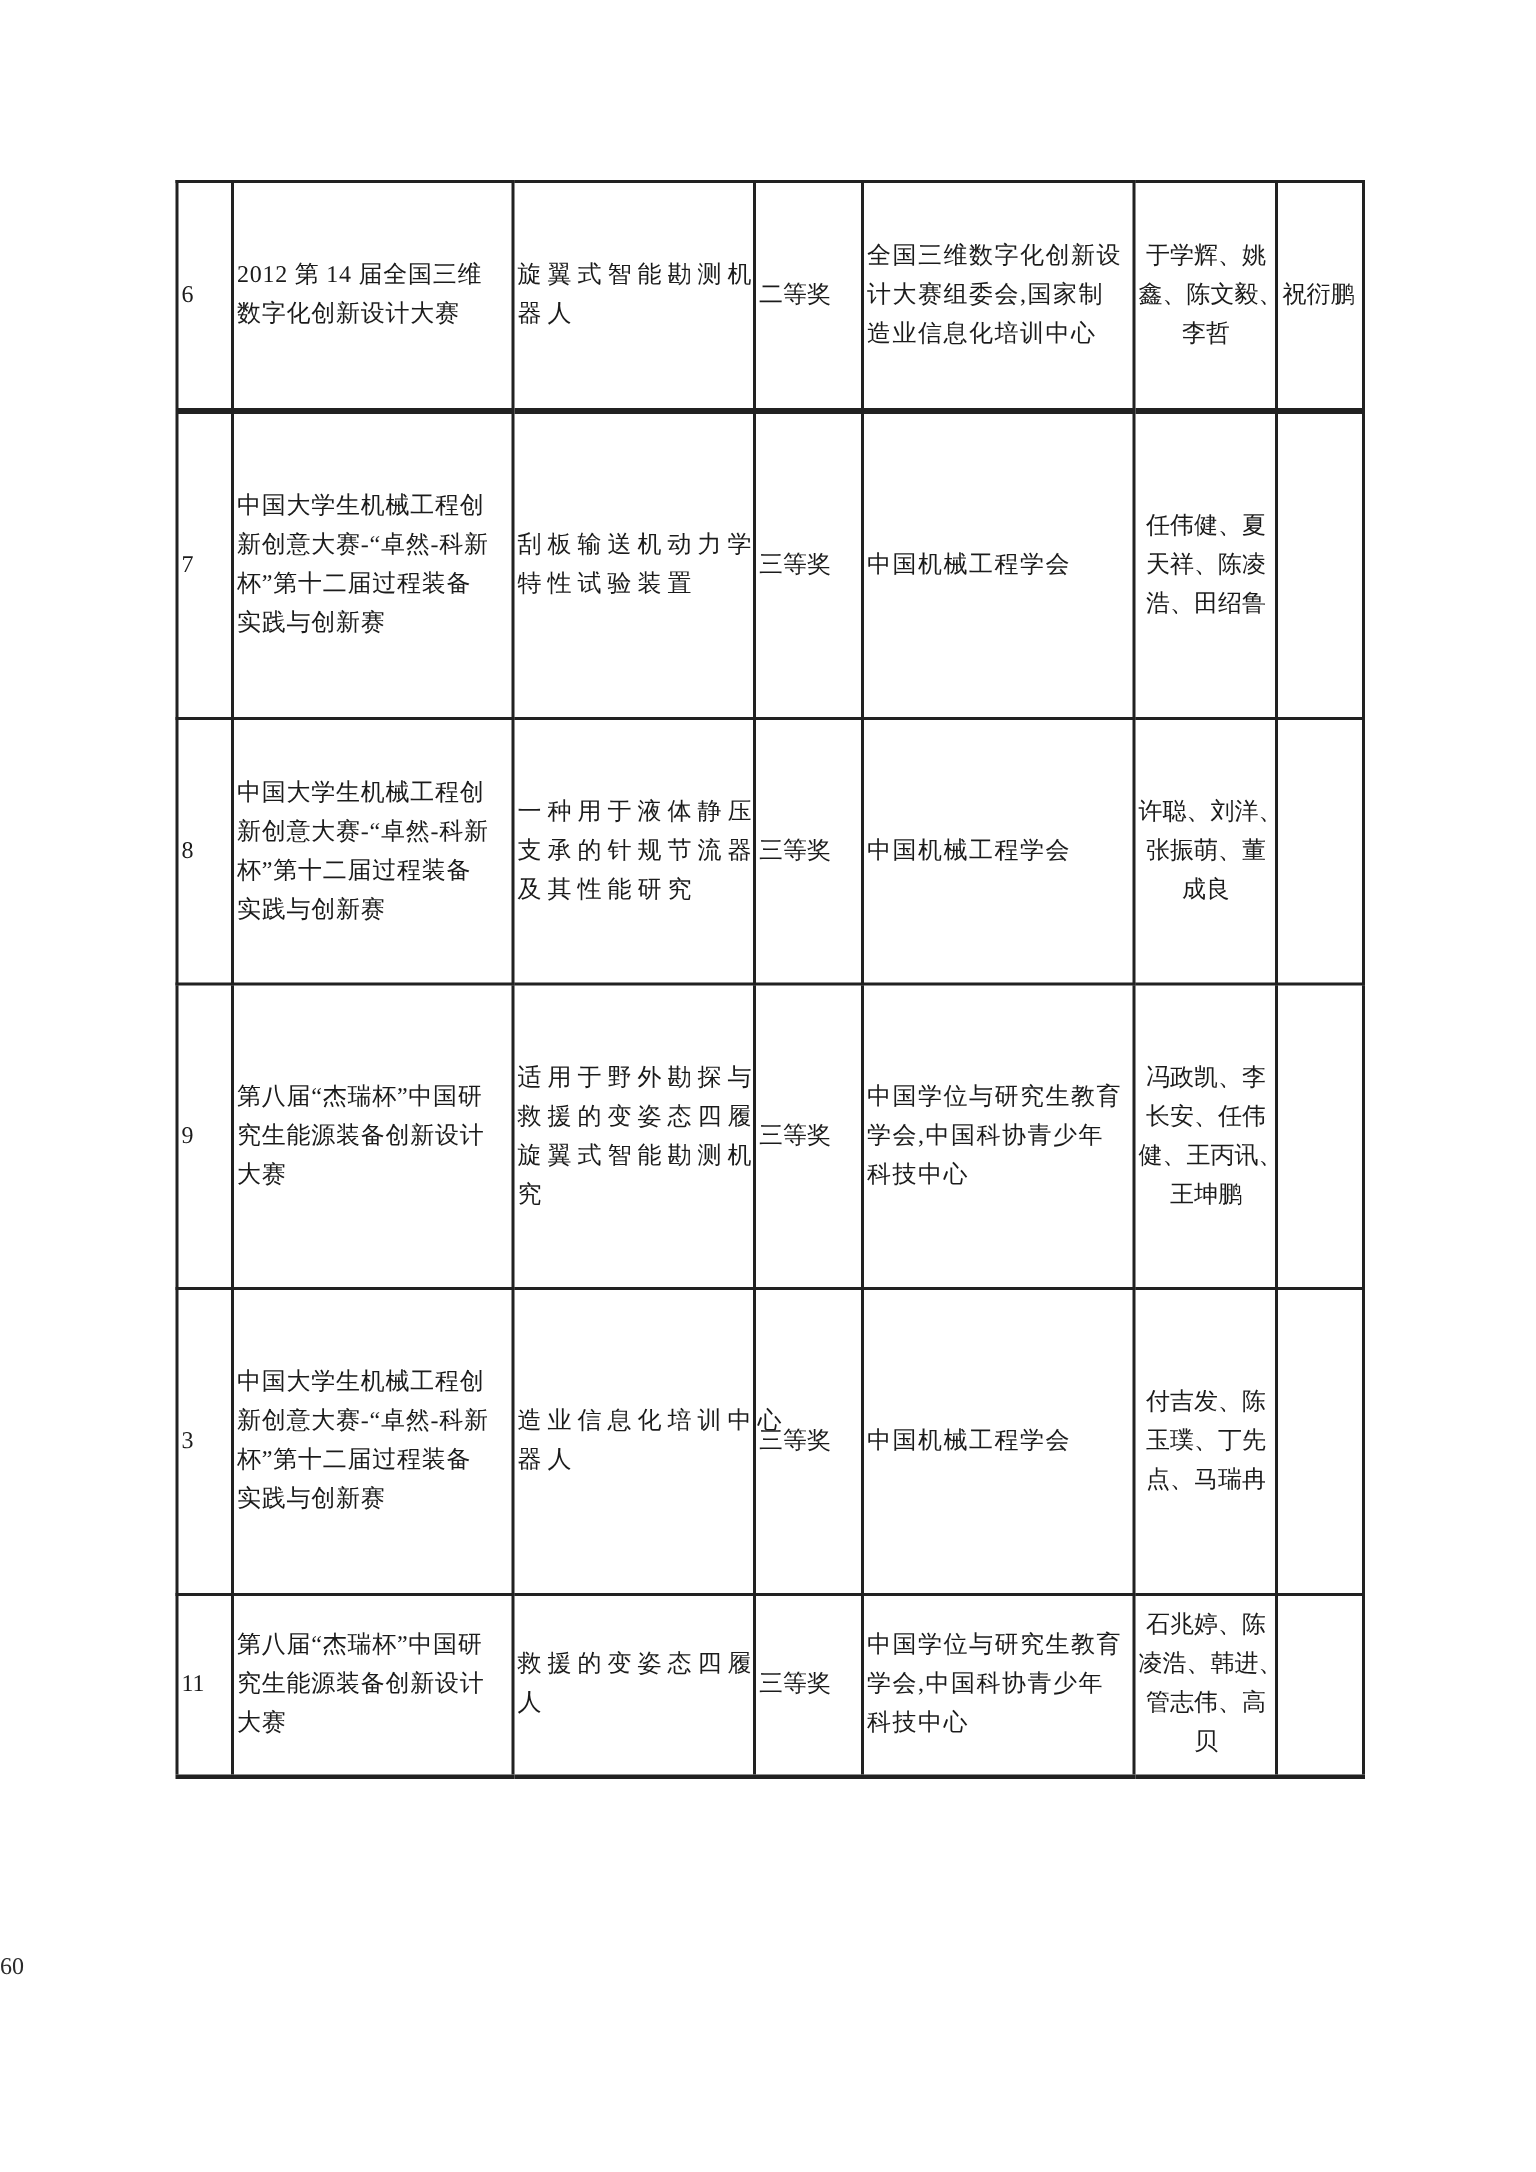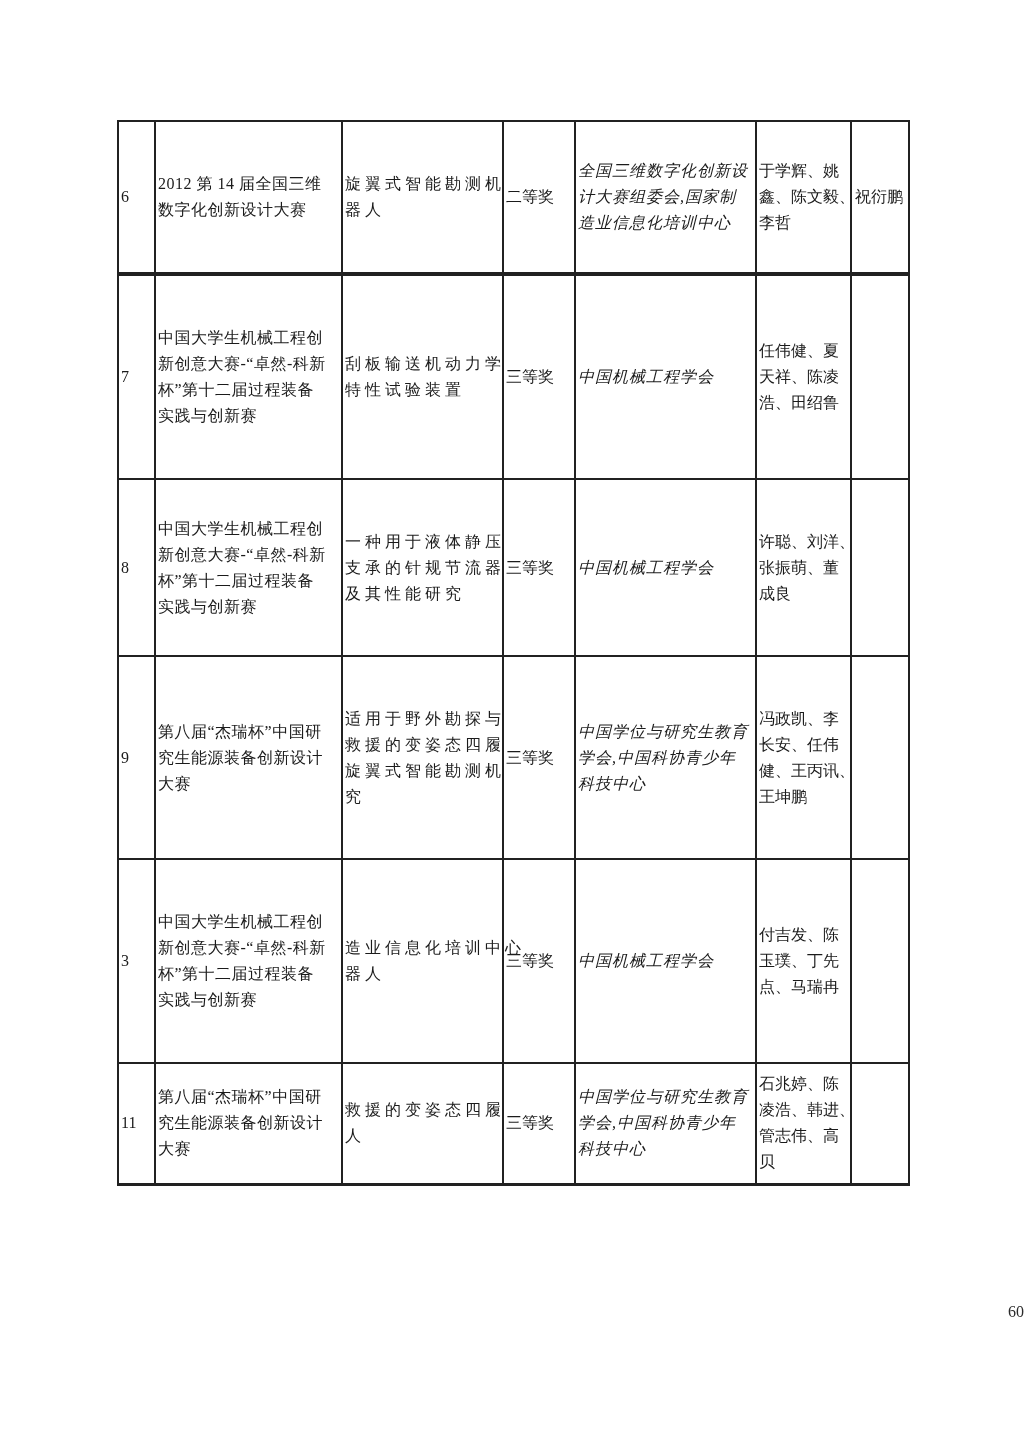--- a/index.html
+++ b/index.html
@@ -32,32 +32,32 @@
     line-height: 26px;
     white-space: pre;
     overflow: visible;
     color: #1b1b1b;
   }
   
   td.col-no        { padding-left: 1px; }
   td.col-comp      { letter-spacing: 0.5px; }
   td.col-proj      { letter-spacing: 4px; }
   td.col-award     { border-right-width: 3px; margin-top: 22px; }
-  td.col-org       { letter-spacing: 1px; font-style: italic; }
-  td.col-names     { letter-spacing: 0px; }
+  td.col-org       { letter-spacing: 1px; }
+  td.col-names     { letter-spacing: 0px; text-align: center; }
   td.col-extra     { border-right-width: 3px; }
   
   tr.row-6 td      { border-bottom-width: 4px; }
   tr.row-last td   { border-bottom-width: 3px; }
   .page-footer {
     position: absolute;
     top: 1303px;
     left: 0;
     width: 1024px;
-    text-align: right;
+    text-align: left;
     font-size: 16px;
     color: #2b2b2b;
   }
 </style>
 </head>
 <body>
 
 <div class="page">
 
   <table class="awards">

